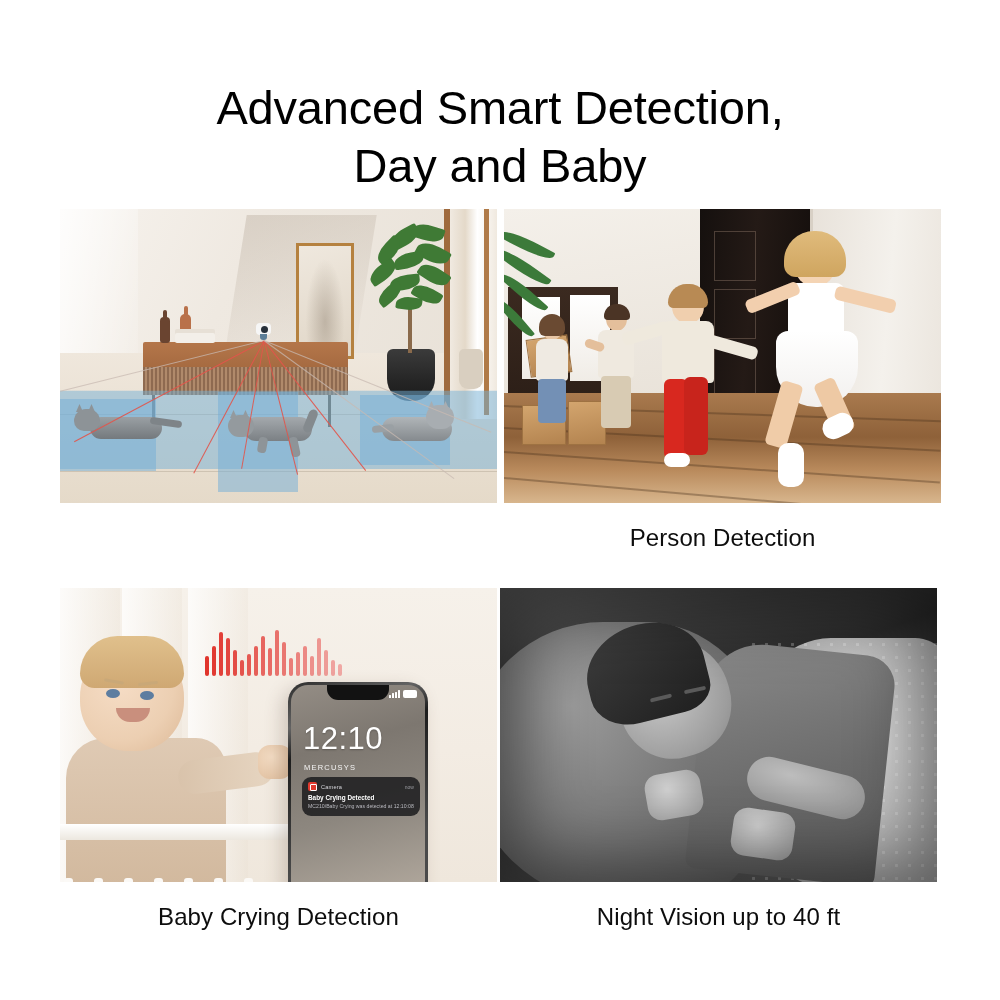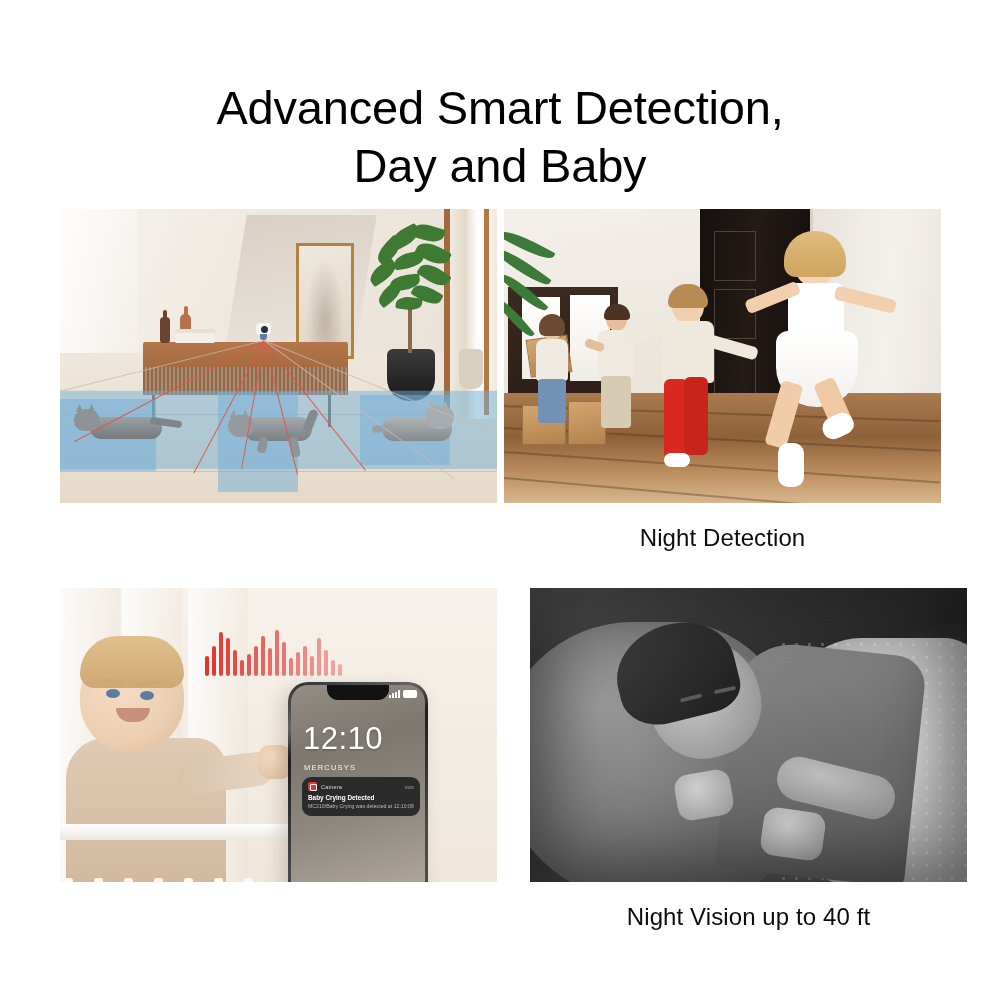--- a/index.html
+++ b/index.html
@@ -21,21 +21,21 @@
     letter-spacing:-0.2px;
   }
   .headline .l2{display:block;}
 
   
   .grid{position:absolute;left:60px;top:209px;width:880px;}
   .cell{position:absolute;width:437px;}
   .cell.c-tl{left:0;top:0;}
   .cell.c-tr{left:444px;top:0;}
   .cell.c-bl{left:0;top:379px;}
-  .cell.c-br{left:470px;top:379px;}
+  .cell.c-br{left:440px;top:379px;}
 
   .thumb{
     position:relative;width:437px;height:294px;
     overflow:hidden;background:#eceae6;
   }
   .caption{
     width:437px;text-align:center;
     margin-top:21px;
     font-size:24px;color:#0d0d0d;font-weight:400;
     letter-spacing:0.1px;
@@ -397,21 +397,21 @@
             <div style="position:absolute;left:40px;top:100px;width:82px;height:76px;border-radius:12px 12px 40px 40px;background:linear-gradient(180deg,#ffffff,#f2f0ee);"></div>
             <div class="limb" style="left:6px;top:60px;width:56px;height:14px;background:#f2cfae;transform:rotate(-22deg);"></div>
             <div class="limb" style="left:100px;top:62px;width:62px;height:14px;background:#f2cfae;transform:rotate(14deg);"></div>
             <div class="limb" style="left:46px;top:152px;width:22px;height:66px;background:#f0cca8;transform:rotate(16deg);"></div>
             <div class="limb" style="left:76px;top:150px;width:22px;height:56px;background:#eec9a4;transform:rotate(-24deg);"></div>
             <div style="position:absolute;left:42px;top:212px;width:26px;height:44px;border-radius:10px;background:#ffffff;"></div>
             <div style="position:absolute;left:86px;top:184px;width:32px;height:22px;border-radius:11px;background:#ffffff;transform:rotate(-26deg);"></div>
           </div>
         </div>
       </div>
-      <div class="caption">Night Detection</div>
+      <div class="caption">Person Detection</div>
     </div>
 
     <div class="cell c-bl">
       <div class="thumb">
         <div class="bc">
           <div class="curtain" style="left:0;"></div>
           <div class="curtain" style="left:62px;"></div>
           <div class="curtain" style="left:128px;"></div>
 
           <div class="wave">
@@ -481,20 +481,21 @@
                   <span class="notif-app">Camera</span>
                   <span class="notif-when">now</span>
                 </div>
                 <div class="notif-title">Baby Crying Detected</div>
                 <div class="notif-sub">MC210/Baby Crying was detected at 12:10:08</div>
               </div>
             </div>
           </div>
         </div>
       </div>
+      <div class="caption">Baby Crying Detection</div>
     </div>
 
     <div class="cell c-br">
       <div class="thumb">
         <div class="nv">
           <div class="bg"></div>
           <div class="pillow"></div>
           <div class="blanket">
             <div class="dots"></div>
           </div>

